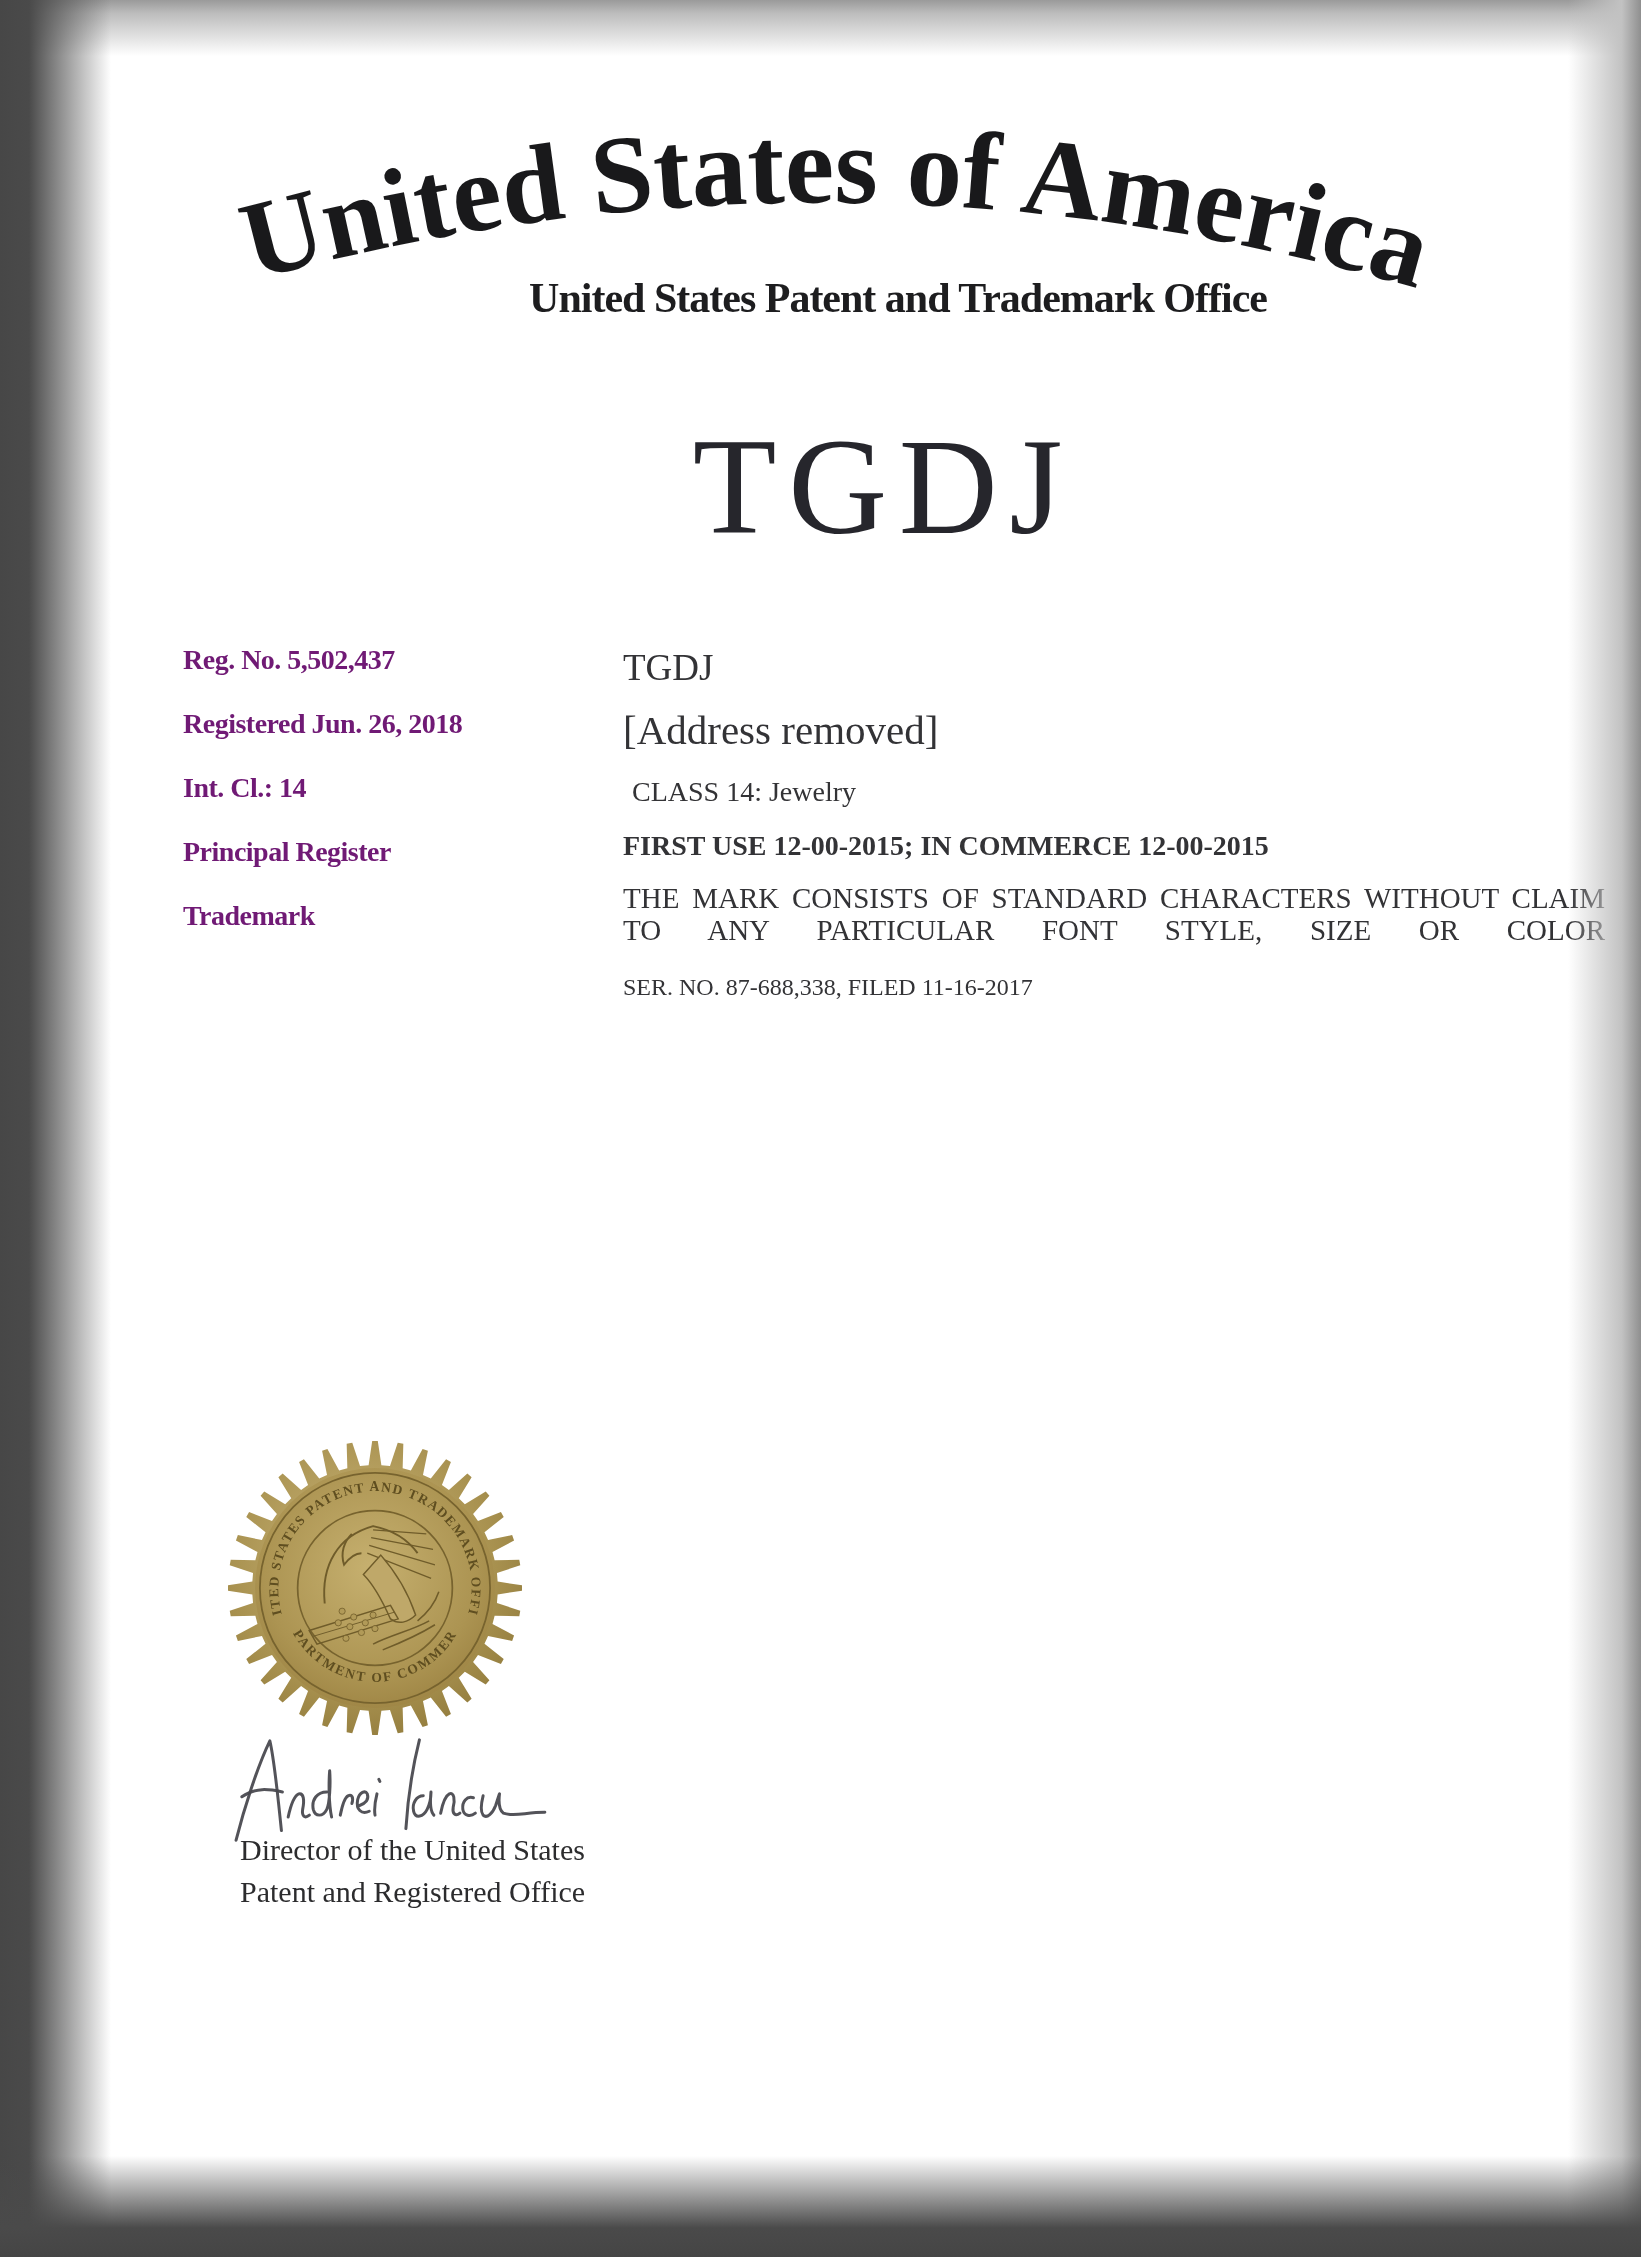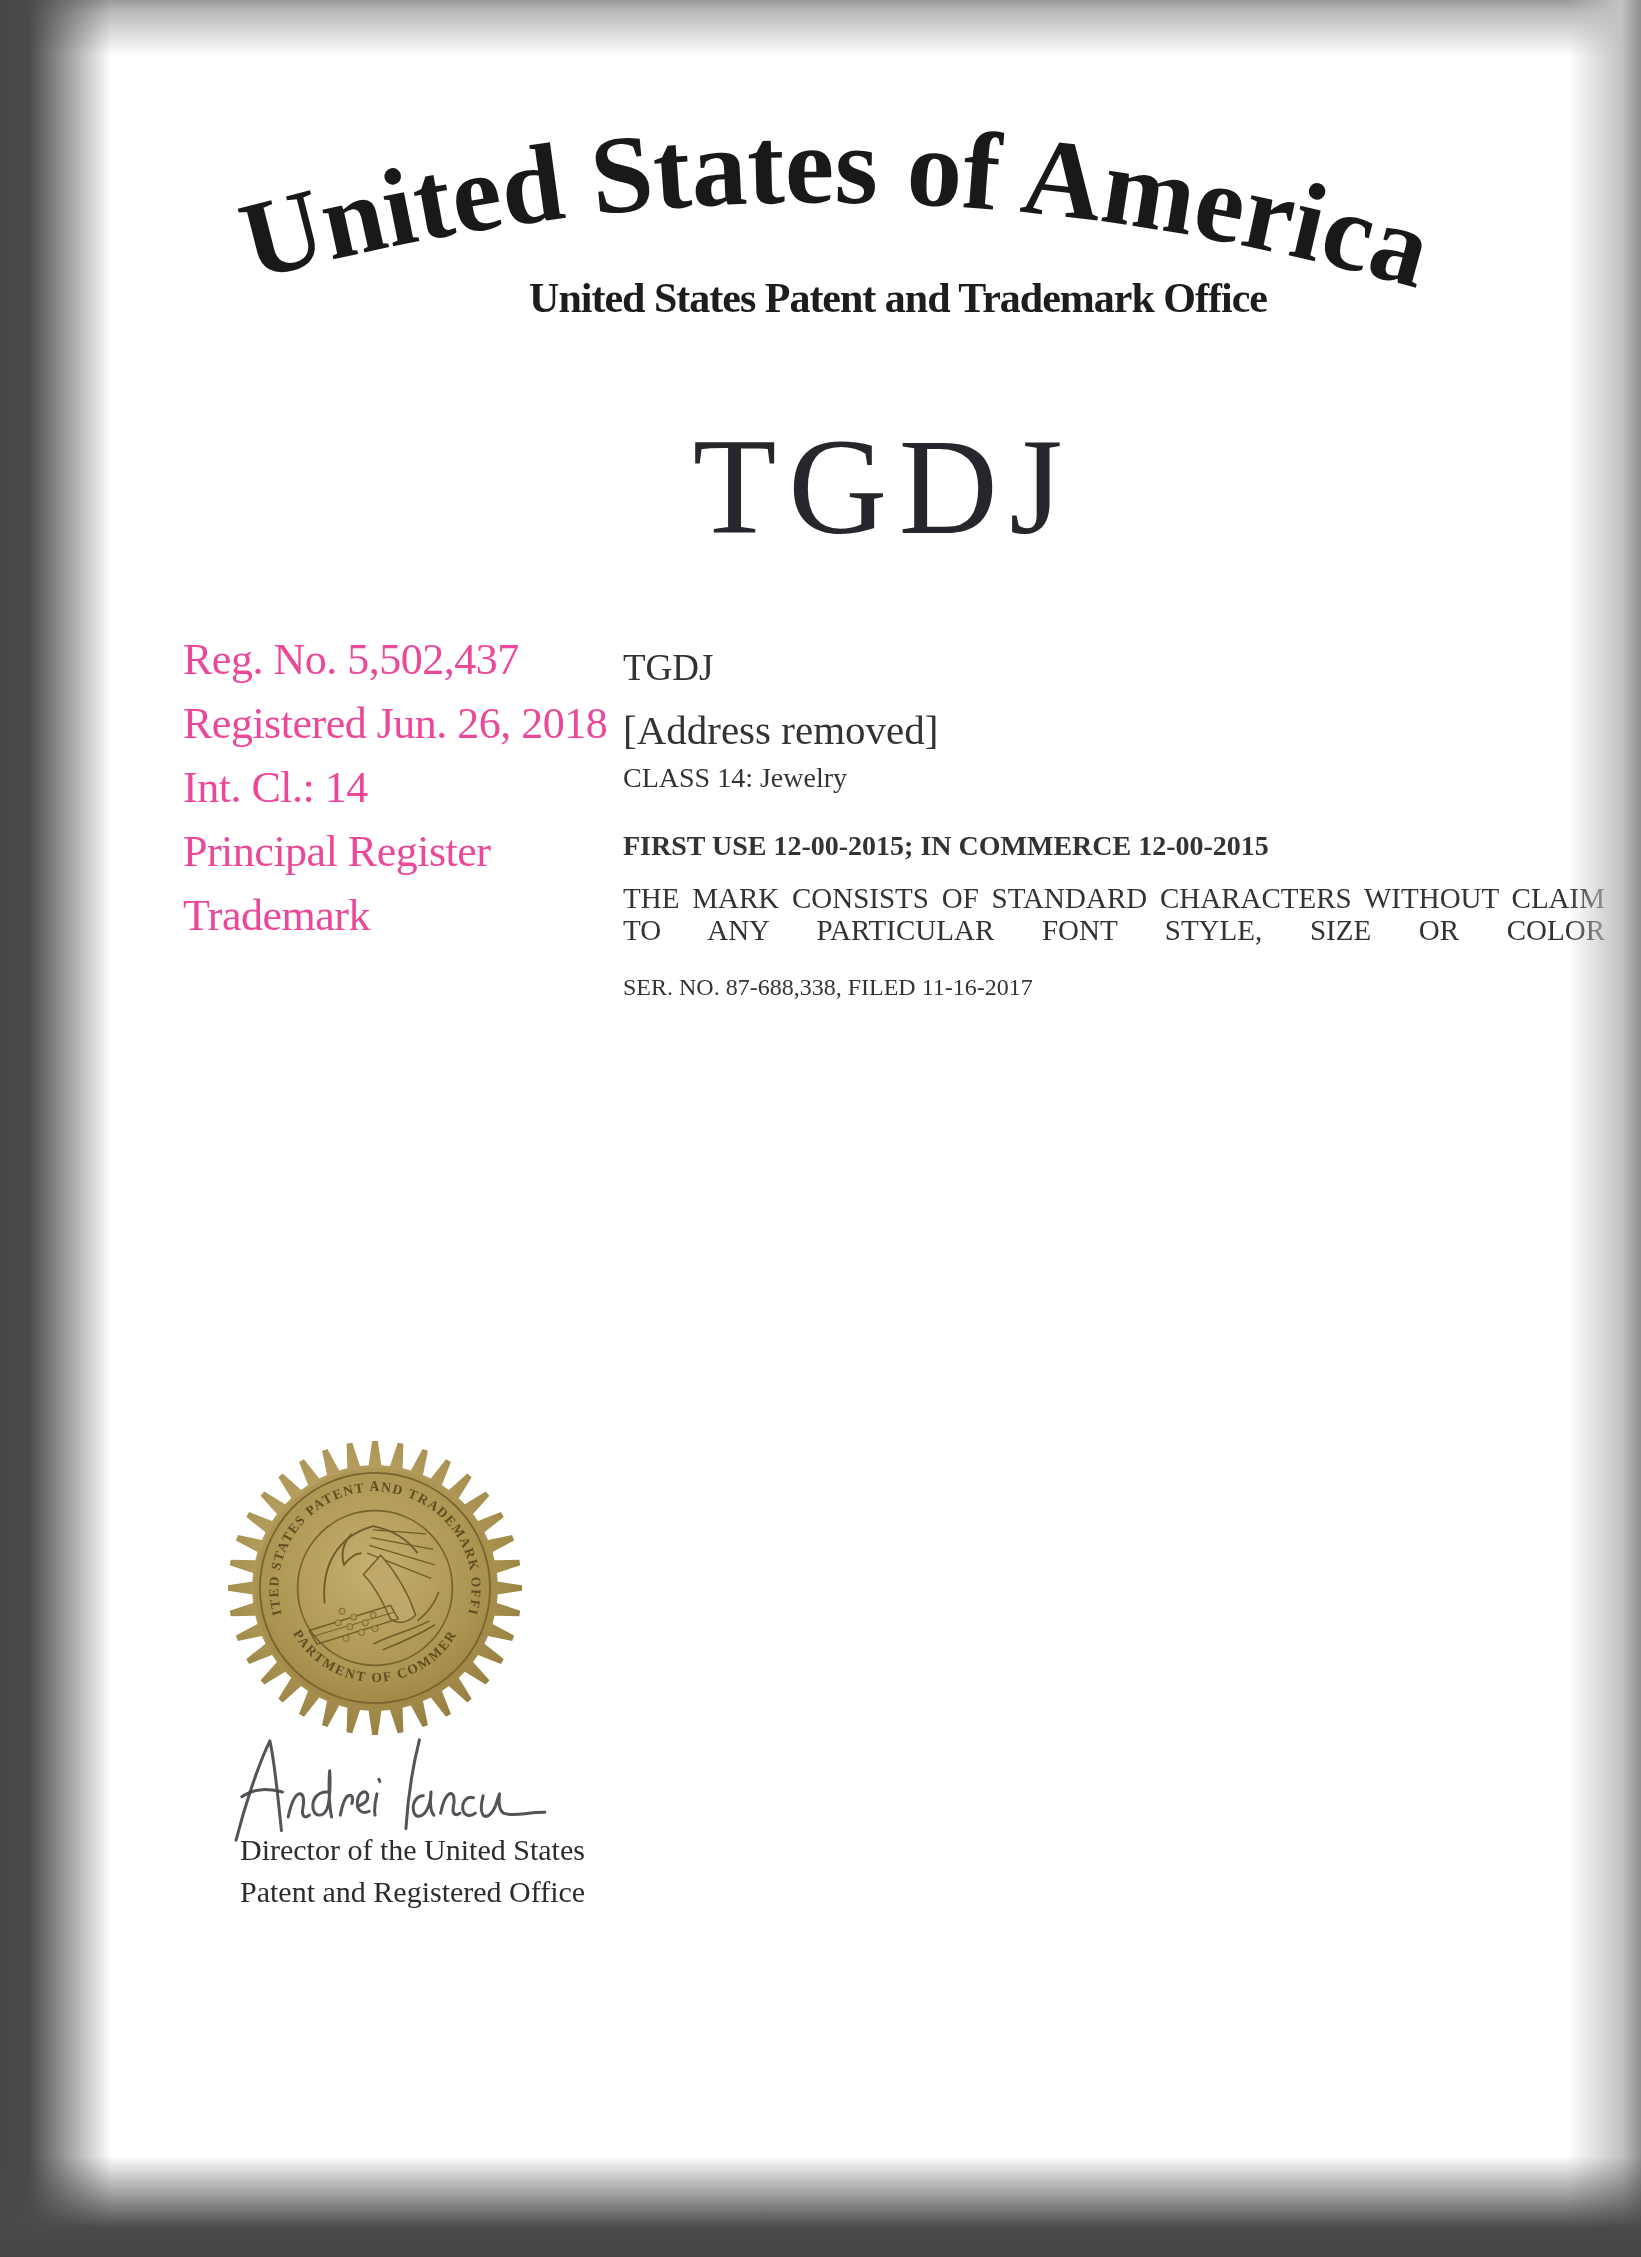--- a/index.html
+++ b/index.html
@@ -31,29 +31,29 @@
     font-weight:bold;font-size:42px;letter-spacing:-1px;color:#1d1d1f;
   }
 
   .mark-title{
     left:135px;top:415px;width:1497px;text-align:center;
     font-size:137px;letter-spacing:11.6px;color:#26262c;line-height:145px;
   }
 
   .left-col{left:183px;top:628px;width:444px;}
   .left-col .row{
-    font-weight:normal;font-size:44px;letter-spacing:-0.5px;
-    line-height:64px;white-space:nowrap;color:#ec4899;
+    font-weight:bold;font-size:28px;letter-spacing:-0.5px;
+    line-height:64px;white-space:nowrap;color:#701a75;
   }
 
   .right-col{left:623px;top:628px;width:982px;}
   .rc{position:absolute;left:0;color:#333336;}
   .rc-owner{top:19.3px;font-size:37px;line-height:42px;}
   .rc-address{top:79px;font-size:41px;line-height:46px;}
-  .rc-class{top:133px;font-size:28px;line-height:33px;}
+  .rc-class{top:147px;font-size:28px;line-height:33px;margin-left:9px;}
   .rc-firstuse{top:201px;font-size:28px;line-height:33px;font-weight:bold;}
   .rc-statement{top:254px;font-size:29px;line-height:32px;width:982px;
     text-align:justify;text-align-last:justify;}
   .rc-statement::after{content:"";display:inline-block;width:0;}
   .rc-serial{top:343px;font-size:24px;line-height:33px;}
 
   .seal-svg{left:228px;top:1441px;width:294px;height:294px;}
   .seal-text{font-family:"Liberation Serif","DejaVu Serif",serif;
     font-size:14px;font-weight:bold;letter-spacing:1.5px;fill:#5f4e20;}
   .seal-text-bottom{letter-spacing:2px;}

